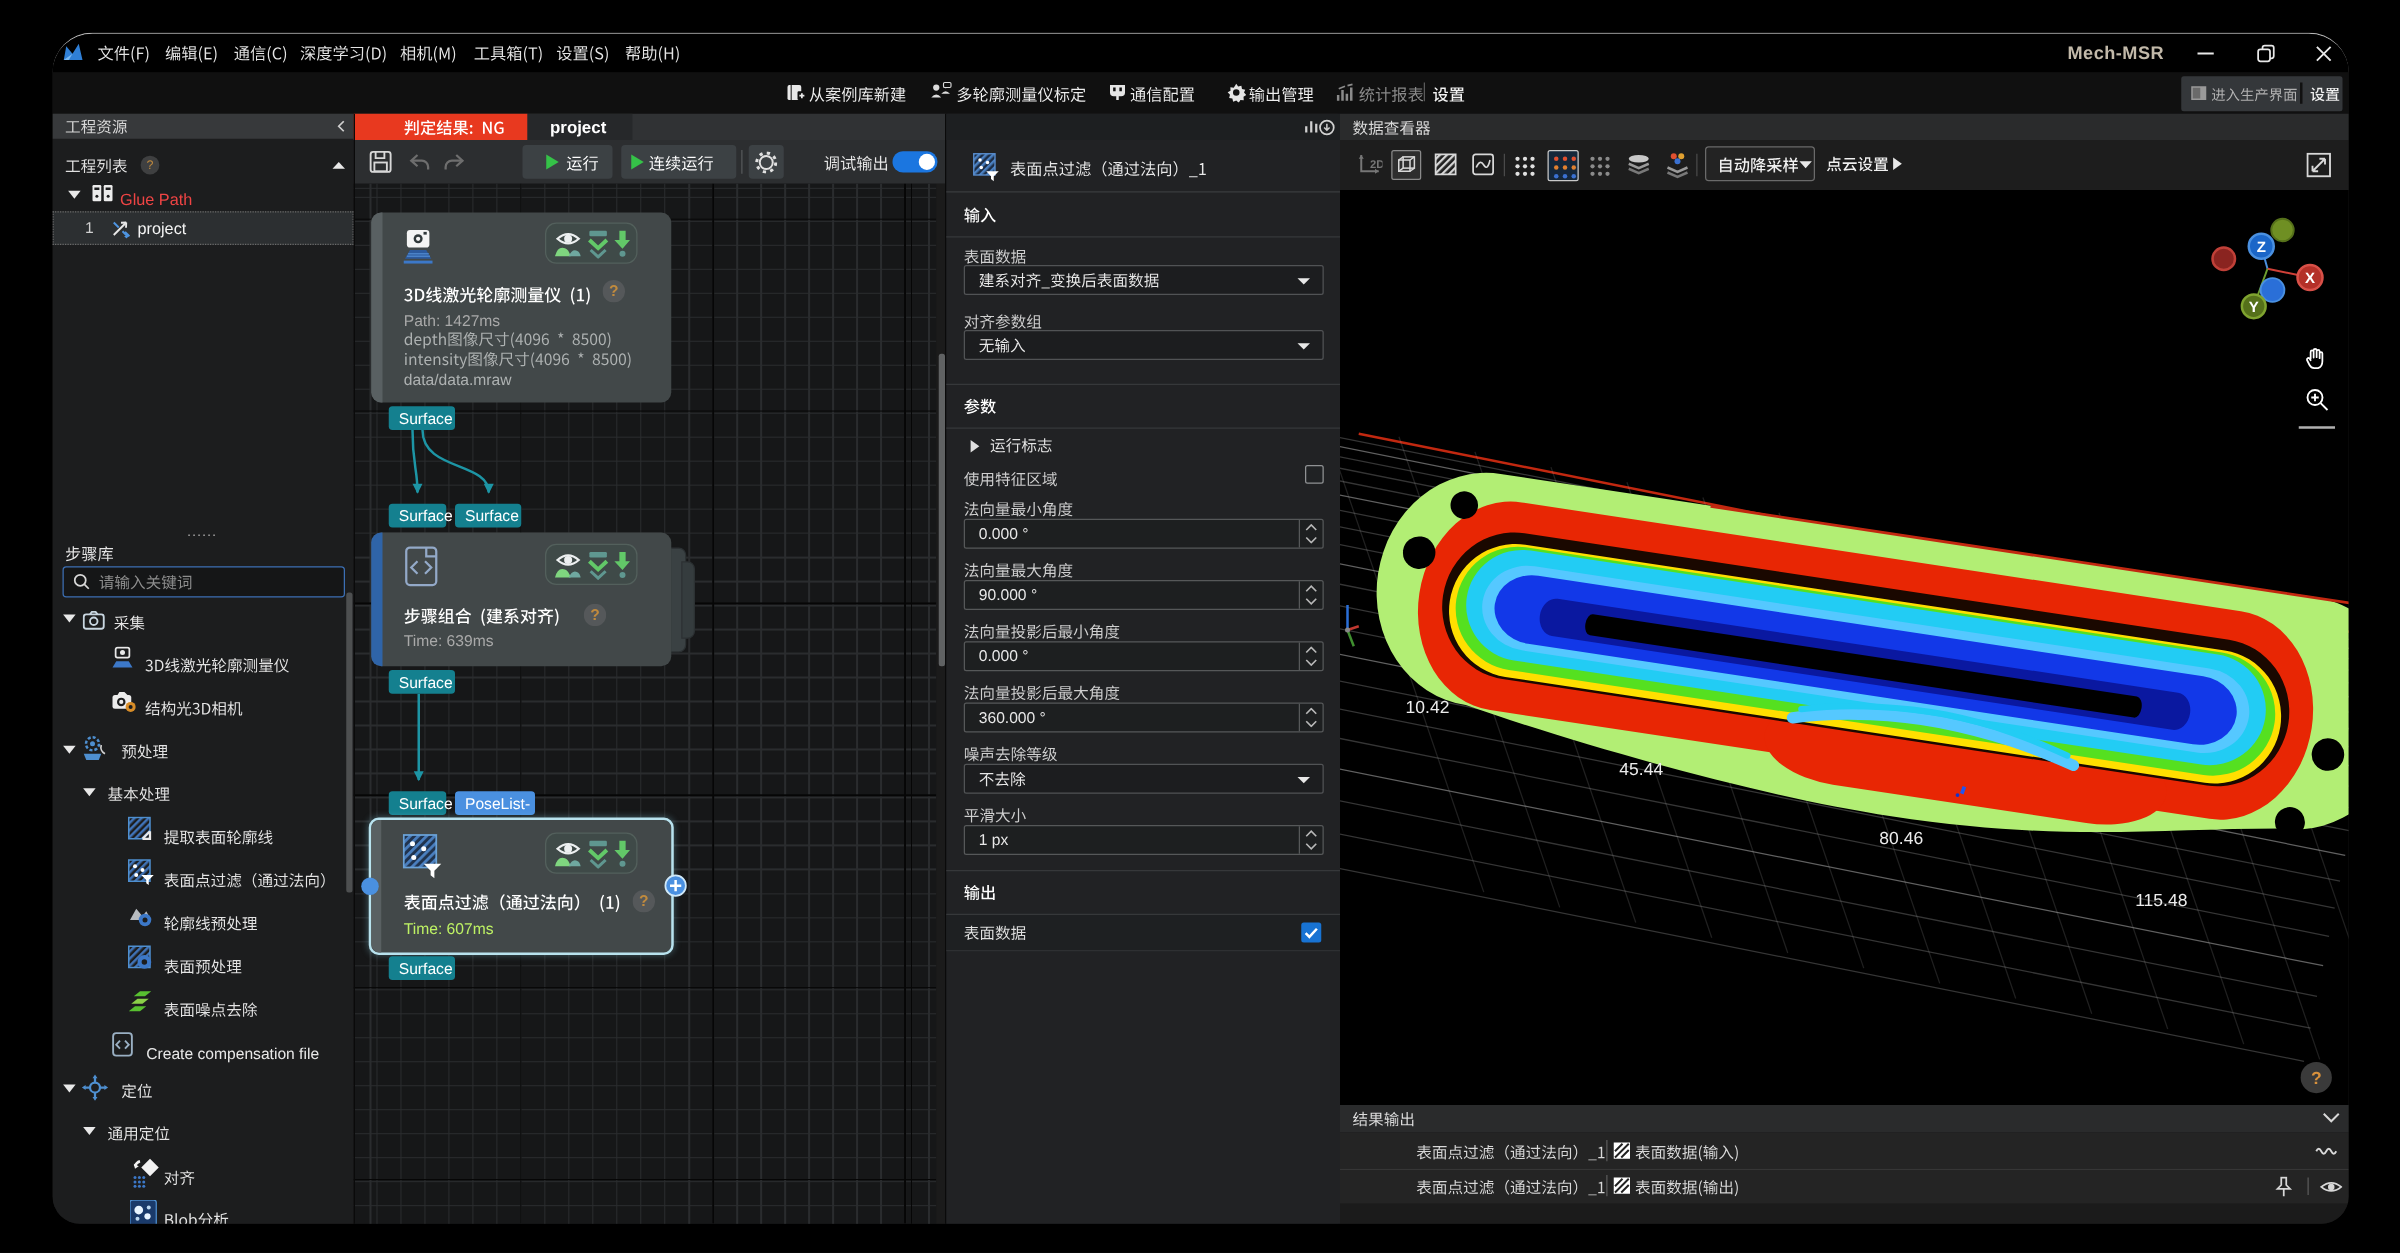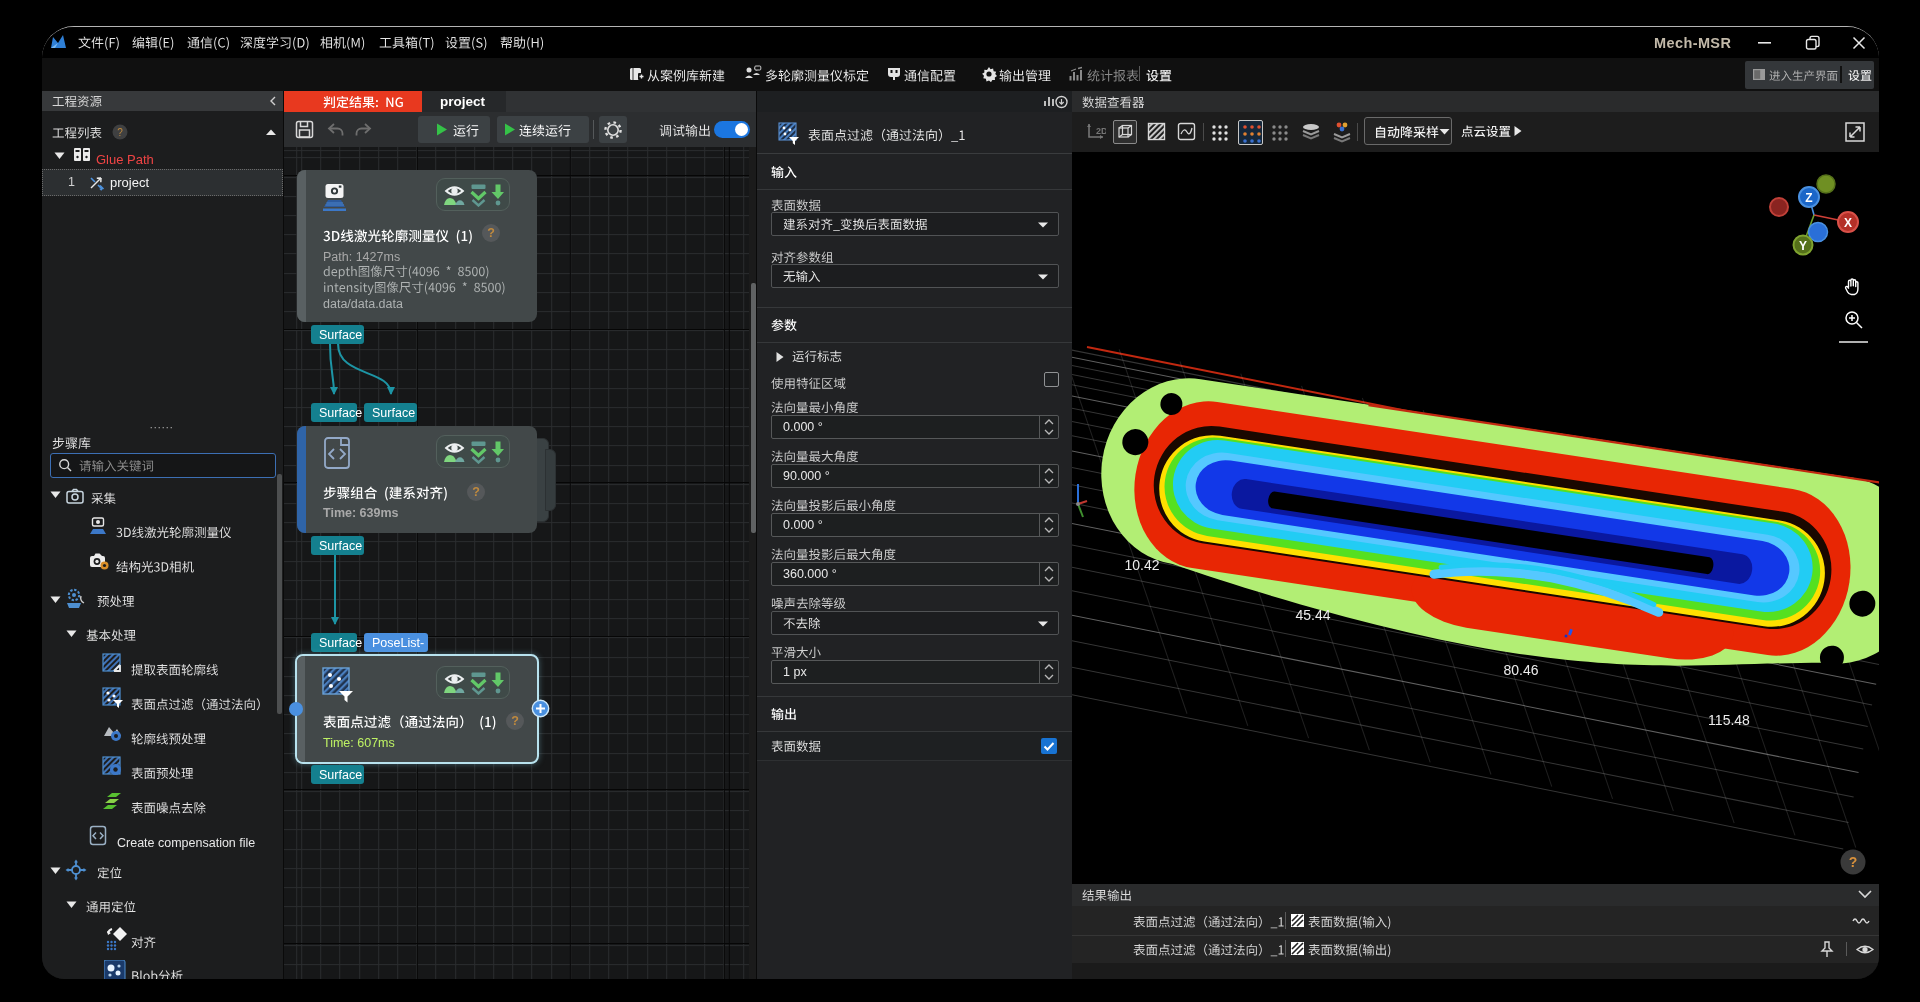--- a/index.html
+++ b/index.html
@@ -290,21 +290,21 @@
       </svg>
       <svg class="abs" style="left:490px;top:183px" width="16" height="23">
         <path d="M5.5 0.5 h5 v7.5 h3.5 L8 15 L1.5 8 h4 Z" fill="#62c868"></path>
         <circle cx="8" cy="19" r="2.4" fill="#5f9790"></circle>
       </svg>
       <svg class="abs" style="left:482px;top:223px" width="18" height="18">
         <circle cx="9" cy="9" r="9" fill="#55585a"></circle>
         <text x="9" y="13" font-size="12.5" font-family="Liberation Sans" font-weight="bold" fill="#c08a3e" text-anchor="middle">?</text>
       </svg>
       <div class="t" style="left:323px;top:249px;font-size:12.5px;color:#a9a9a9;font-weight:400;">Path: 1427ms</div>
-      <div class="t" style="left:323px;top:296px;font-size:12.5px;color:#aeb2b2;font-weight:400;">data/data.data</div>
+      <div class="t" style="left:323px;top:296px;font-size:12.5px;color:#aeb2b2;font-weight:400;">data/data.mraw</div>
       <div class="abs" style="left:311px;top:324px;width:53px;height:19px;background:#14808f;border-radius:3px"></div>
       <div class="t" style="left:319px;top:327px;font-size:12.5px;color:#ffffff;font-weight:400;">Surface</div>
       <div class="abs" style="left:311px;top:402px;width:46px;height:19px;background:#14808f;border-radius:3px"></div>
       <div class="t" style="left:319px;top:405px;font-size:12.5px;color:#ffffff;font-weight:400;">Surface</div>
       <div class="abs" style="left:364px;top:402px;width:53px;height:19px;background:#14808f;border-radius:3px"></div>
       <div class="t" style="left:372px;top:405px;font-size:12.5px;color:#ffffff;font-weight:400;">Surface</div>
       <div class="abs" style="left:536px;top:437px;width:13px;height:84px;background:#3a4143;border-radius:0 6px 6px 0;border:1px solid #2c3133"></div>
       <div class="abs" style="left:545px;top:448px;width:11px;height:62px;background:#353c3e;border-radius:0 6px 6px 0;border:1px solid #2c3133"></div>
       <div class="abs" style="left:297px;top:425px;width:240px;height:107px;background:#424849;border-radius:8px"></div>
       <div class="abs" style="left:297px;top:425px;width:9px;height:107px;background:#2f64a8;border-radius:8px 0 0 8px"></div>
@@ -326,21 +326,21 @@
         <path d="M3.5 16 l6 5.5 6 -5.5" fill="none" stroke="#5f9790" stroke-width="2.4"></path>
       </svg>
       <svg class="abs" style="left:490px;top:440px" width="16" height="23">
         <path d="M5.5 0.5 h5 v7.5 h3.5 L8 15 L1.5 8 h4 Z" fill="#62c868"></path>
         <circle cx="8" cy="19" r="2.4" fill="#5f9790"></circle>
       </svg>
       <svg class="abs" style="left:467px;top:482px" width="18" height="18">
         <circle cx="9" cy="9" r="9" fill="#55585a"></circle>
         <text x="9" y="13" font-size="12.5" font-family="Liberation Sans" font-weight="bold" fill="#c08a3e" text-anchor="middle">?</text>
       </svg>
-      <div class="t" style="left:323px;top:505px;font-size:12.5px;color:#a9a9a9;font-weight:700;">Time: 639ms</div>
+      <div class="t" style="left:323px;top:505px;font-size:12.5px;color:#a9a9a9;font-weight:400;">Time: 639ms</div>
       <div class="abs" style="left:311px;top:535px;width:53px;height:19px;background:#14808f;border-radius:3px"></div>
       <div class="t" style="left:319px;top:538px;font-size:12.5px;color:#ffffff;font-weight:400;">Surface</div>
       <div class="abs" style="left:311px;top:632px;width:46px;height:19px;background:#14808f;border-radius:3px"></div>
       <div class="t" style="left:319px;top:635px;font-size:12.5px;color:#ffffff;font-weight:400;">Surface</div>
       <div class="abs" style="left:364px;top:632px;width:64px;height:19px;background:#4a90e0;border-radius:3px"></div>
       <div class="t" style="left:372px;top:635px;font-size:12.5px;color:#ffffff;font-weight:400;">PoseList-</div>
       <div class="abs" style="left:295px;top:653px;width:244px;height:110px;background:#424849;border-radius:8px;border:2px solid #b8e2ee;box-shadow:0 0 6px rgba(150,220,240,.35)"></div>
       <div class="abs" style="left:297px;top:655px;width:8px;height:106px;background:#596062;border-radius:7px 0 0 7px"></div>
       <svg class="abs" style="left:322px;top:666px" width="34" height="36">
         <defs>

